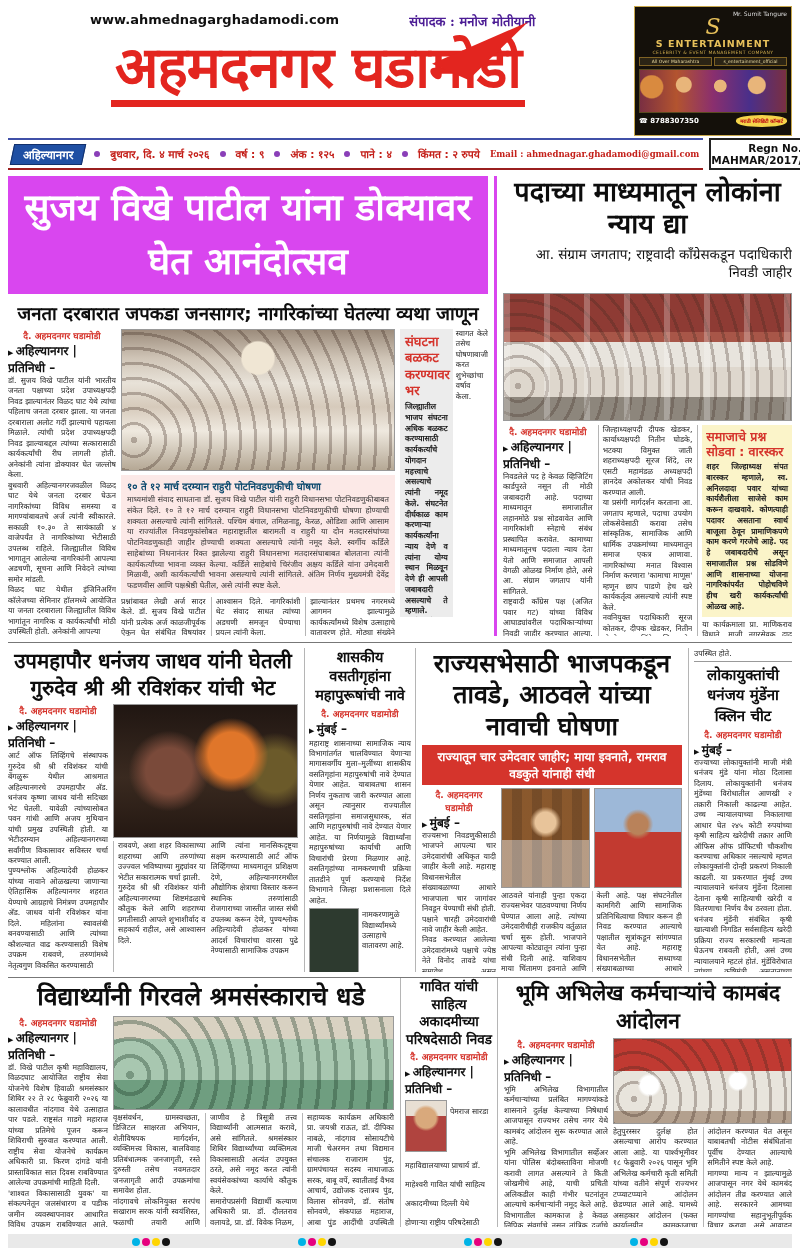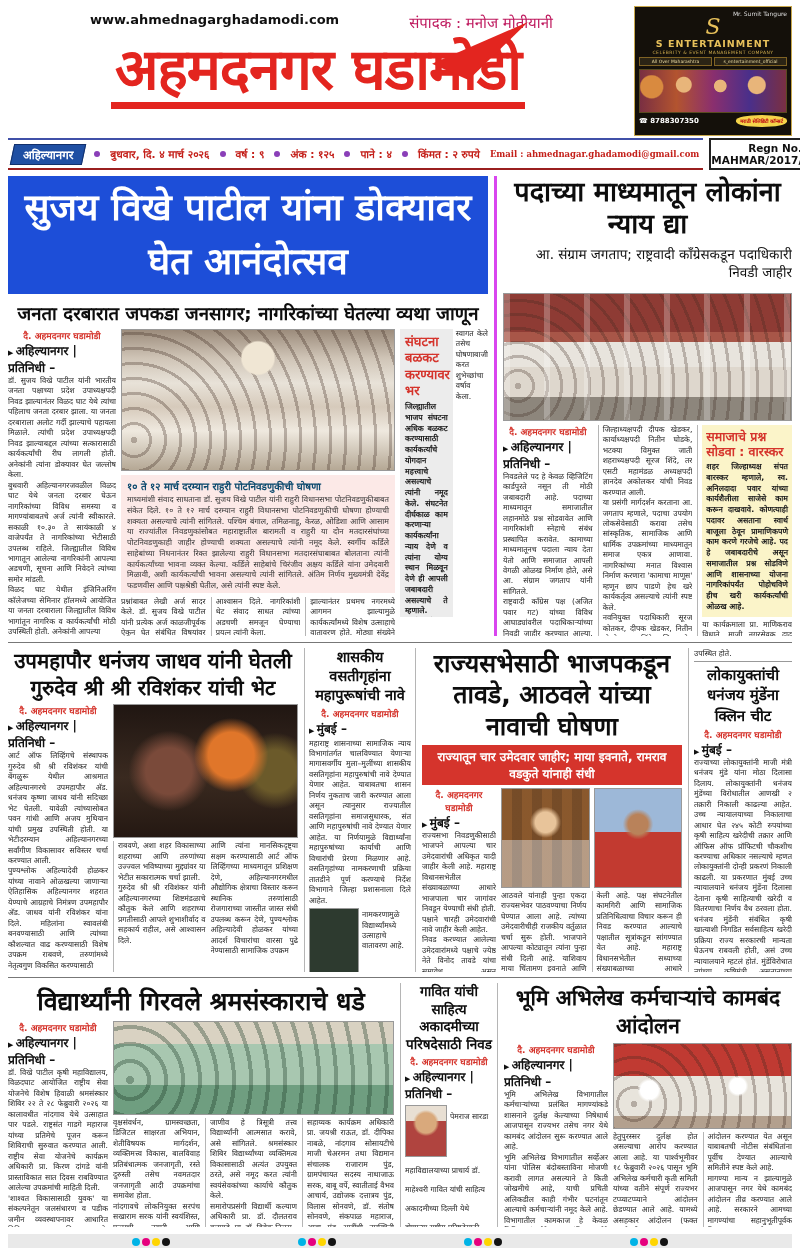--- a/index.html
+++ b/index.html
@@ -4,21 +4,21 @@
 <style>
   * { box-sizing: border-box; margin: 0; padding: 0; }
   body { background:#777; font-family:"DejaVu Sans", sans-serif; }
   .page { width:800px; height:1248px; background:#fff; margin:0 auto; overflow:hidden; position:relative; padding-top:6px; }
 
   
   .header { display:flex; gap:6px; padding:0 8px; }
   .mast-left { flex:1; position:relative; }
   .topline { display:flex; gap:70px; padding-left:82px; padding-top:6px; }
   .site-url { font-size:13px; font-weight:bold; color:#111; }
-  .editor { font-size:15px; font-weight:normal; color:#be185d; font-family:"DejaVu Serif", serif; }
+  .editor { font-size:13px; font-weight:bold; color:#4c1d95; font-family:"DejaVu Serif", serif; }
   .swoosh { position:absolute; left:424px; top:16px; width:96px; height:58px; background:#e3251f;
             clip-path:polygon(0 72%, 100% 0, 38% 100%); }
   .masthead { font-size:57px; font-weight:800; color:#e3251f; text-align:center; line-height:1.25; letter-spacing:-1px; margin-top:2px; }
   .masthead span { border-bottom:7px solid #e3251f; padding:0 4px 0px 4px; }
 
   .ad-col { width:158px; }
   .ad { height:130px; background:#14100a; border:1px solid #c9a84c; position:relative; padding:3px 4px; color:#e7c05a; overflow:hidden; }
   .ad-person { position:absolute; top:3px; right:4px; font-size:6px; color:#ddd; }
   .ad-s { font-family:"DejaVu Serif", serif; font-style:italic; font-size:22px; color:#e7c05a; text-align:center; line-height:1; margin-top:6px; }
   .ad-brand { font-size:9.5px; font-weight:bold; letter-spacing:1px; text-align:center; color:#e7c05a; }
@@ -49,21 +49,21 @@
   .dateline-place { font-weight:bold; font-size:12px; color:#111; }
   .dateline-place::before { content:"▶ "; font-size:7px; }
   .bodytext { font-size:7.6px; line-height:1.38; color:#1c1c1c; text-align:justify; white-space:pre-line; }
   .col { overflow:hidden; }
   .vr { border-left:1px solid #b5b5b5; }
   .photo { border:1px solid #999; }
 
   
   .band1 { display:flex; gap:6px; padding:6px 8px 0; height:466px; }
   .lead { width:480px; display:flex; flex-direction:column; }
-  .lead-red { background:#1d4ed8; height:118px; display:flex; align-items:center; justify-content:center; padding:4px 10px; }
+  .lead-red { background:#d946ef; height:118px; display:flex; align-items:center; justify-content:center; padding:4px 10px; }
   .lead-red h2 { color:#fff; font-size:37px; font-weight:800; text-align:center; line-height:1.45; }
   .lead-sub { font-size:18.5px; font-weight:800; color:#0d0d0d; text-align:center; padding:6px 0 4px; }
   .lead-body { display:flex; gap:5px; flex:1; overflow:hidden; }
   .lead-c1 { width:108px; }
   .lead-mid { flex:1; display:flex; flex-direction:column; gap:4px; overflow:hidden; }
   .ph-lead { height:142px; background:
       radial-gradient(circle at 50% 20%, #f0e6d4 0 9%, transparent 10%),
       repeating-radial-gradient(circle at 12px 110px, rgba(60,40,30,.30) 0 3px, transparent 3px 15px),
       linear-gradient(180deg,#9c8c7c 0%,#cfc4b6 20%,#e8e2d8 38%,#d6cabb 55%,#efe9df 72%,#b5a895 100%); }
   .pinkbox { background:#fcе9e7; background-color:#fce9e7; padding:4px 6px; height:118px; overflow:hidden; }
@@ -126,21 +126,21 @@
       radial-gradient(circle at 50% 36%, #b9825a 0 13%, transparent 20%),
       linear-gradient(180deg,#9db8d8 0 44%, #c23a30 44%); }
   .rs-cols { display:flex; gap:5px; flex:1; overflow:hidden; }
   .rs-cols .col { flex:1; }
 
   .s-lokayukt { width:104px; border-left:1px solid #b5b5b5; padding-left:5px; display:flex; flex-direction:column; overflow:hidden; }
   .frag { font-size:7.6px; color:#1c1c1c; padding-bottom:3px; border-bottom:1px solid #999; margin-bottom:3px; }
   .s-lokayukt h3 { font-size:15px; font-weight:800; text-align:center; line-height:1.35; color:#0d0d0d; margin-bottom:2px; }
 
   
-  .band3 { display:flex; gap:6px; margin:5px 8px 0; border-top:1px solid #777; padding-top:5px; height:250px; }
+  .band3 { display:flex; gap:6px; margin:5px 8px 0; border-top:1px solid #777; height:250px; }
   .s-shram { width:386px; display:flex; flex-direction:column; overflow:hidden; }
   .s-shram h3 { font-size:25px; font-weight:800; text-align:center; color:#0d0d0d; }
   .shram-body { display:flex; gap:5px; flex:1; margin-top:4px; overflow:hidden; }
   .shram-c1 { width:100px; }
   .shram-right { flex:1; display:flex; flex-direction:column; gap:3px; overflow:hidden; }
   .ph-students { height:94px; background:
       repeating-radial-gradient(circle at 16px 58px, rgba(30,60,40,.35) 0 4px, transparent 4px 17px),
       linear-gradient(180deg,#d9d2c2 0 24%, #a8c7b0 24% 68%, #6f9e80 68%); }
   .shram-cols { display:flex; gap:5px; flex:1; overflow:hidden; }
   .shram-cols .col { flex:1; }

